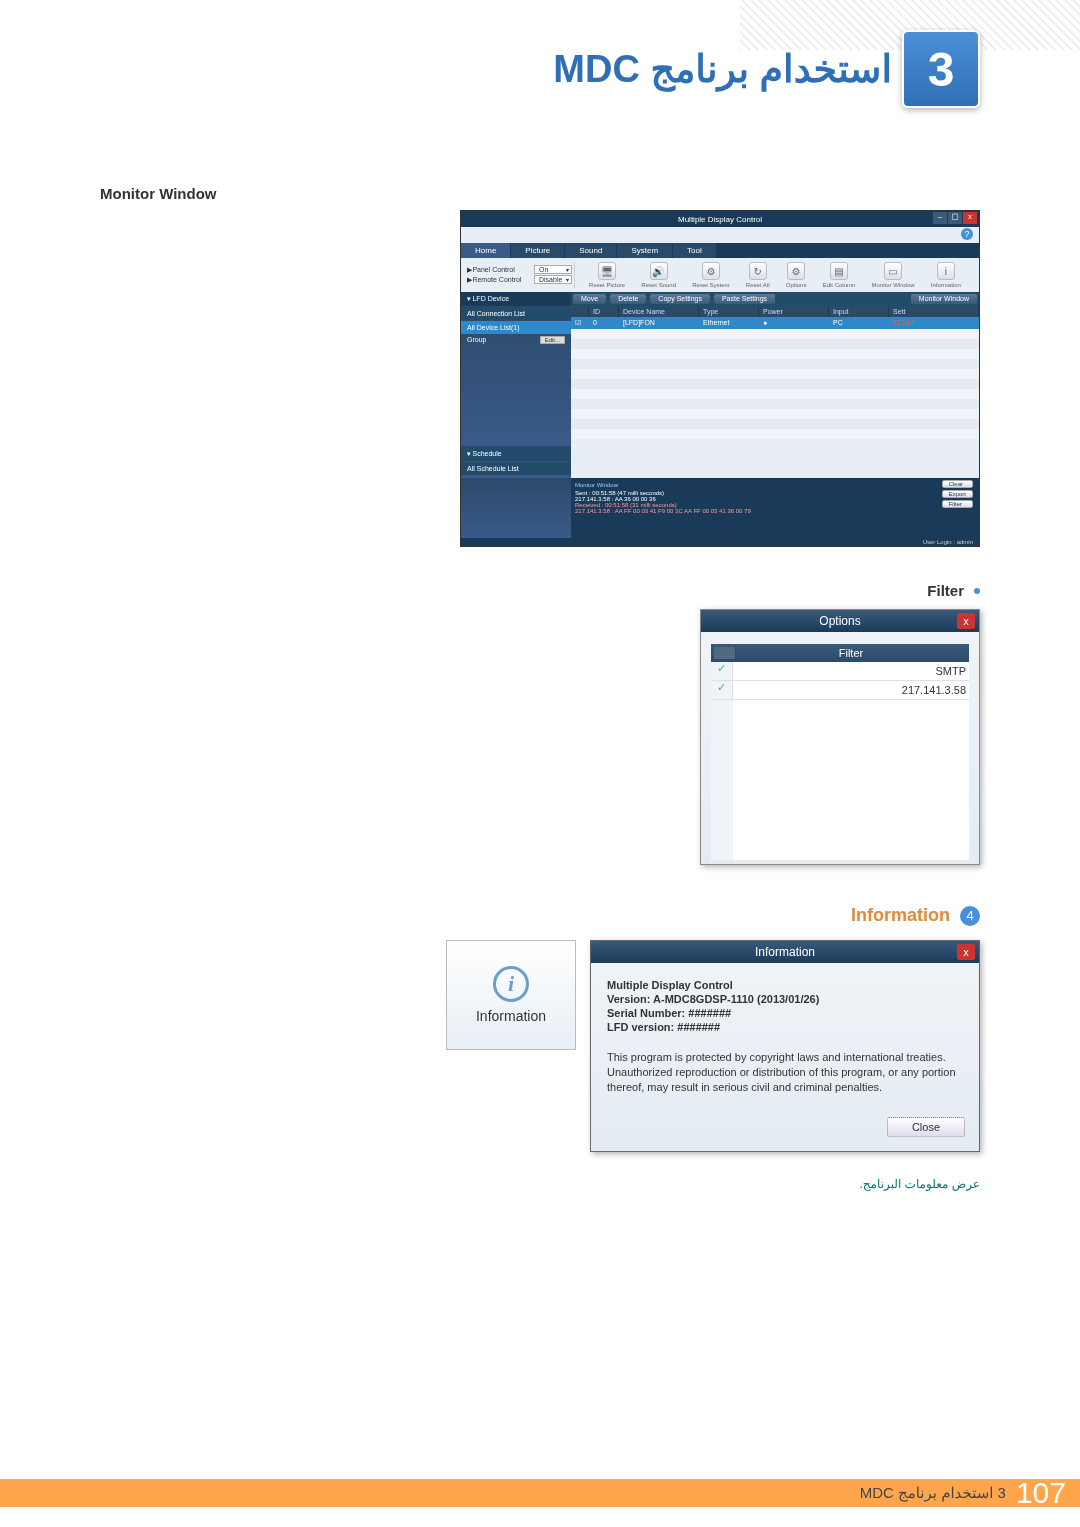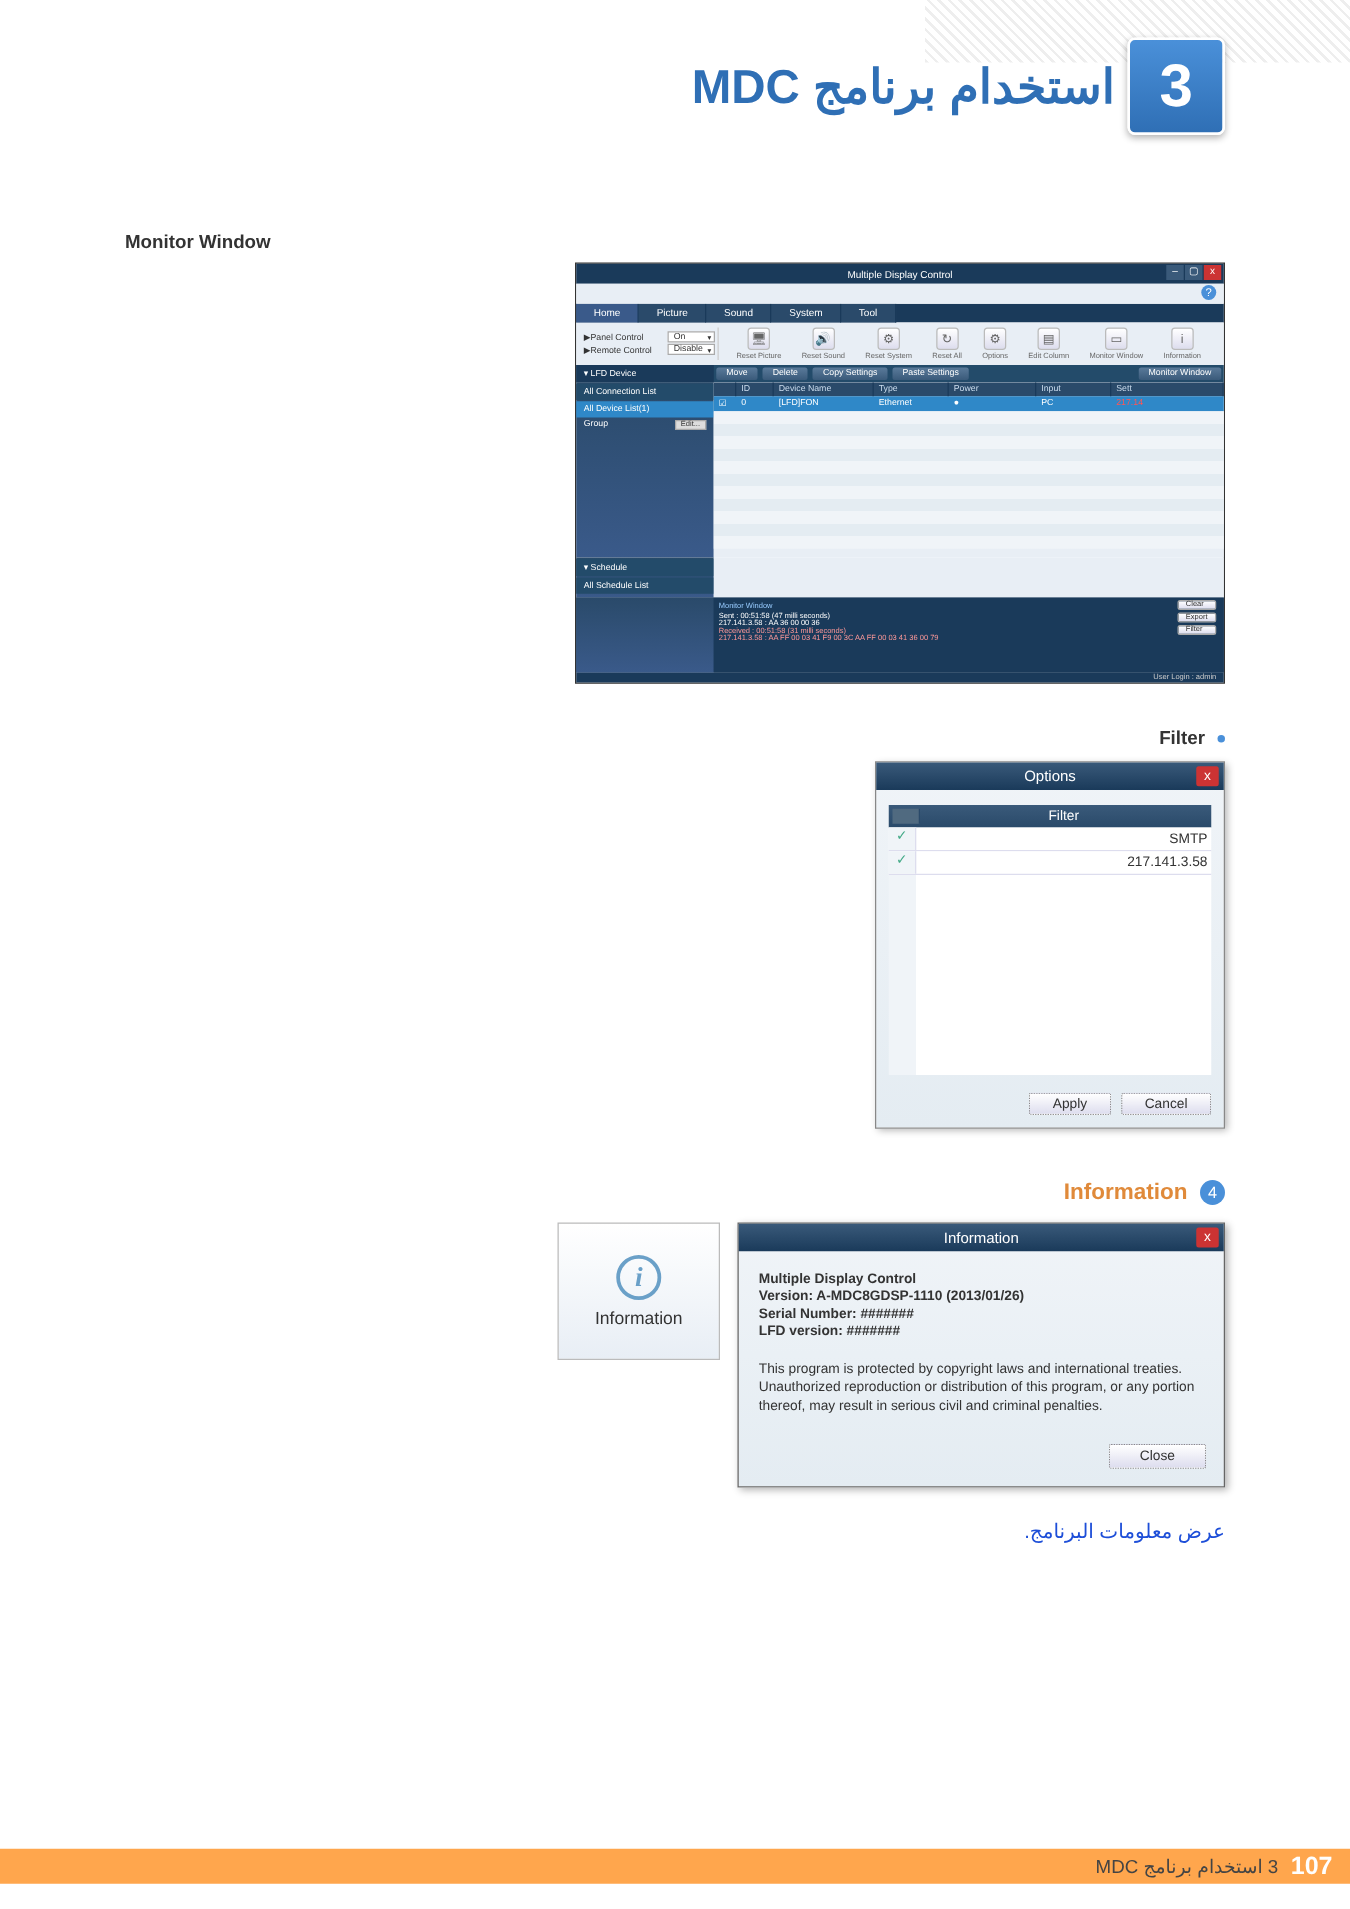--- a/index.html
+++ b/index.html
@@ -296,33 +296,33 @@
   }
   .info-dlg-body { padding:14px 16px; color:#333;}
   .info-dlg-body .bold { font-weight:bold; margin:2px 0;}
   .info-dlg-body .para { margin-top:17px; line-height:1.35;}
   .info-dlg-btns { display:flex; justify-content:flex-end; padding:8px 14px 14px 14px;}
   .info-dlg-btn {
     background:linear-gradient(#fff,#dde); border:1px dotted #888;
     padding:3px 24px; font-size:11px; border-radius:2px;
   }
   .body-text2 {
-    font-size:16px; color:#1d4ed8; text-align:right; direction:rtl;
+    font-size:12px; color:#0f766e; text-align:right; direction:rtl;
     margin-top:25px;
   }
   .page-footer {
     position:absolute; bottom:20px; left:0; right:0;
     height:28px;
     background:#ffa64d;
     display:flex; align-items:center; gap:10px;
     direction:rtl; padding-right:14px;
     font-size:15px; color:#444;
   }
   .page-footer .pn {
-    color:#fff; font-size:20px; font-weight:bold;
+    color:#fff; font-size:30px; font-weight:normal;
   }
 </style>
 </head>
 <body>
 
 <div class="diag-stripes"></div>
 
 <div class="header">
   <div class="chapter-box">3</div>
   <div class="chapter-title">استخدام برنامج MDC</div>
@@ -483,24 +483,20 @@
       <div class="opt-row">
         <div class="chk">✓</div>
         <div class="txt">SMTP</div>
       </div>
       <div class="opt-row">
         <div class="chk">✓</div>
         <div class="txt">217.141.3.58</div>
       </div>
       <div class="opt-empty"></div>
     </div>
-    <div class="opt-btns">
-      <div class="opt-btn">Apply</div>
-      <div class="opt-btn">Cancel</div>
-    </div>
   </div>
 
   <div class="info-heading">
     <span class="lbl">Information</span>
     <span class="num">4</span>
   </div>
 
   <div class="info-row">
     <div class="info-icon-box">
       <div class="ic">i</div>

